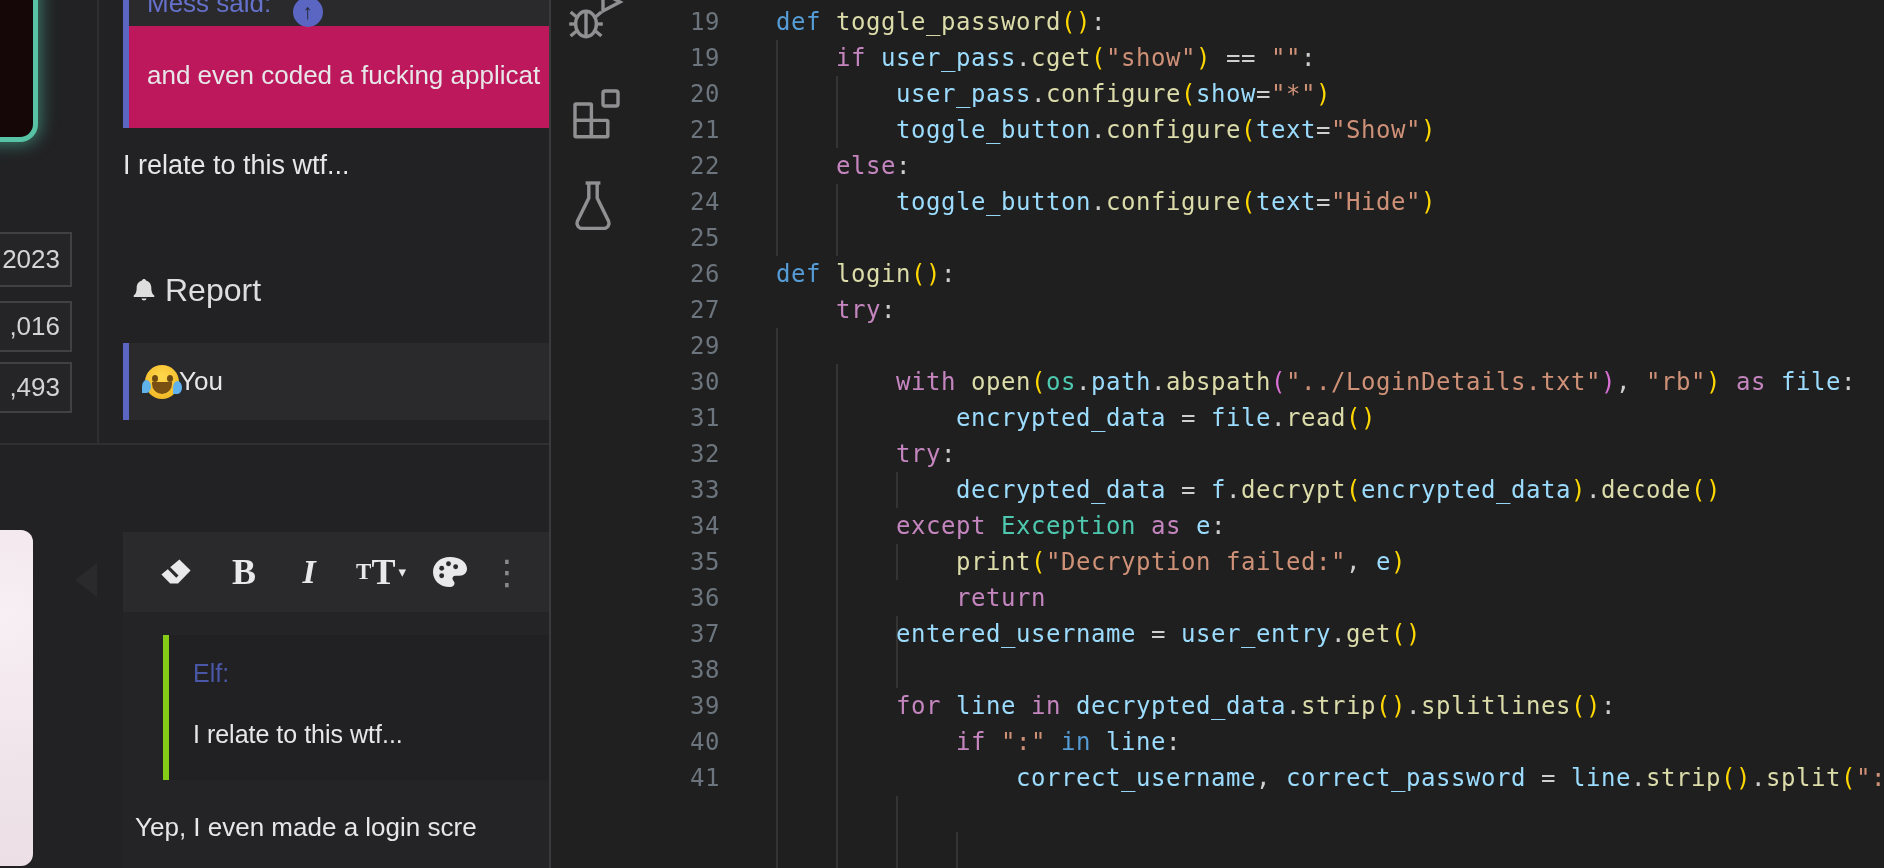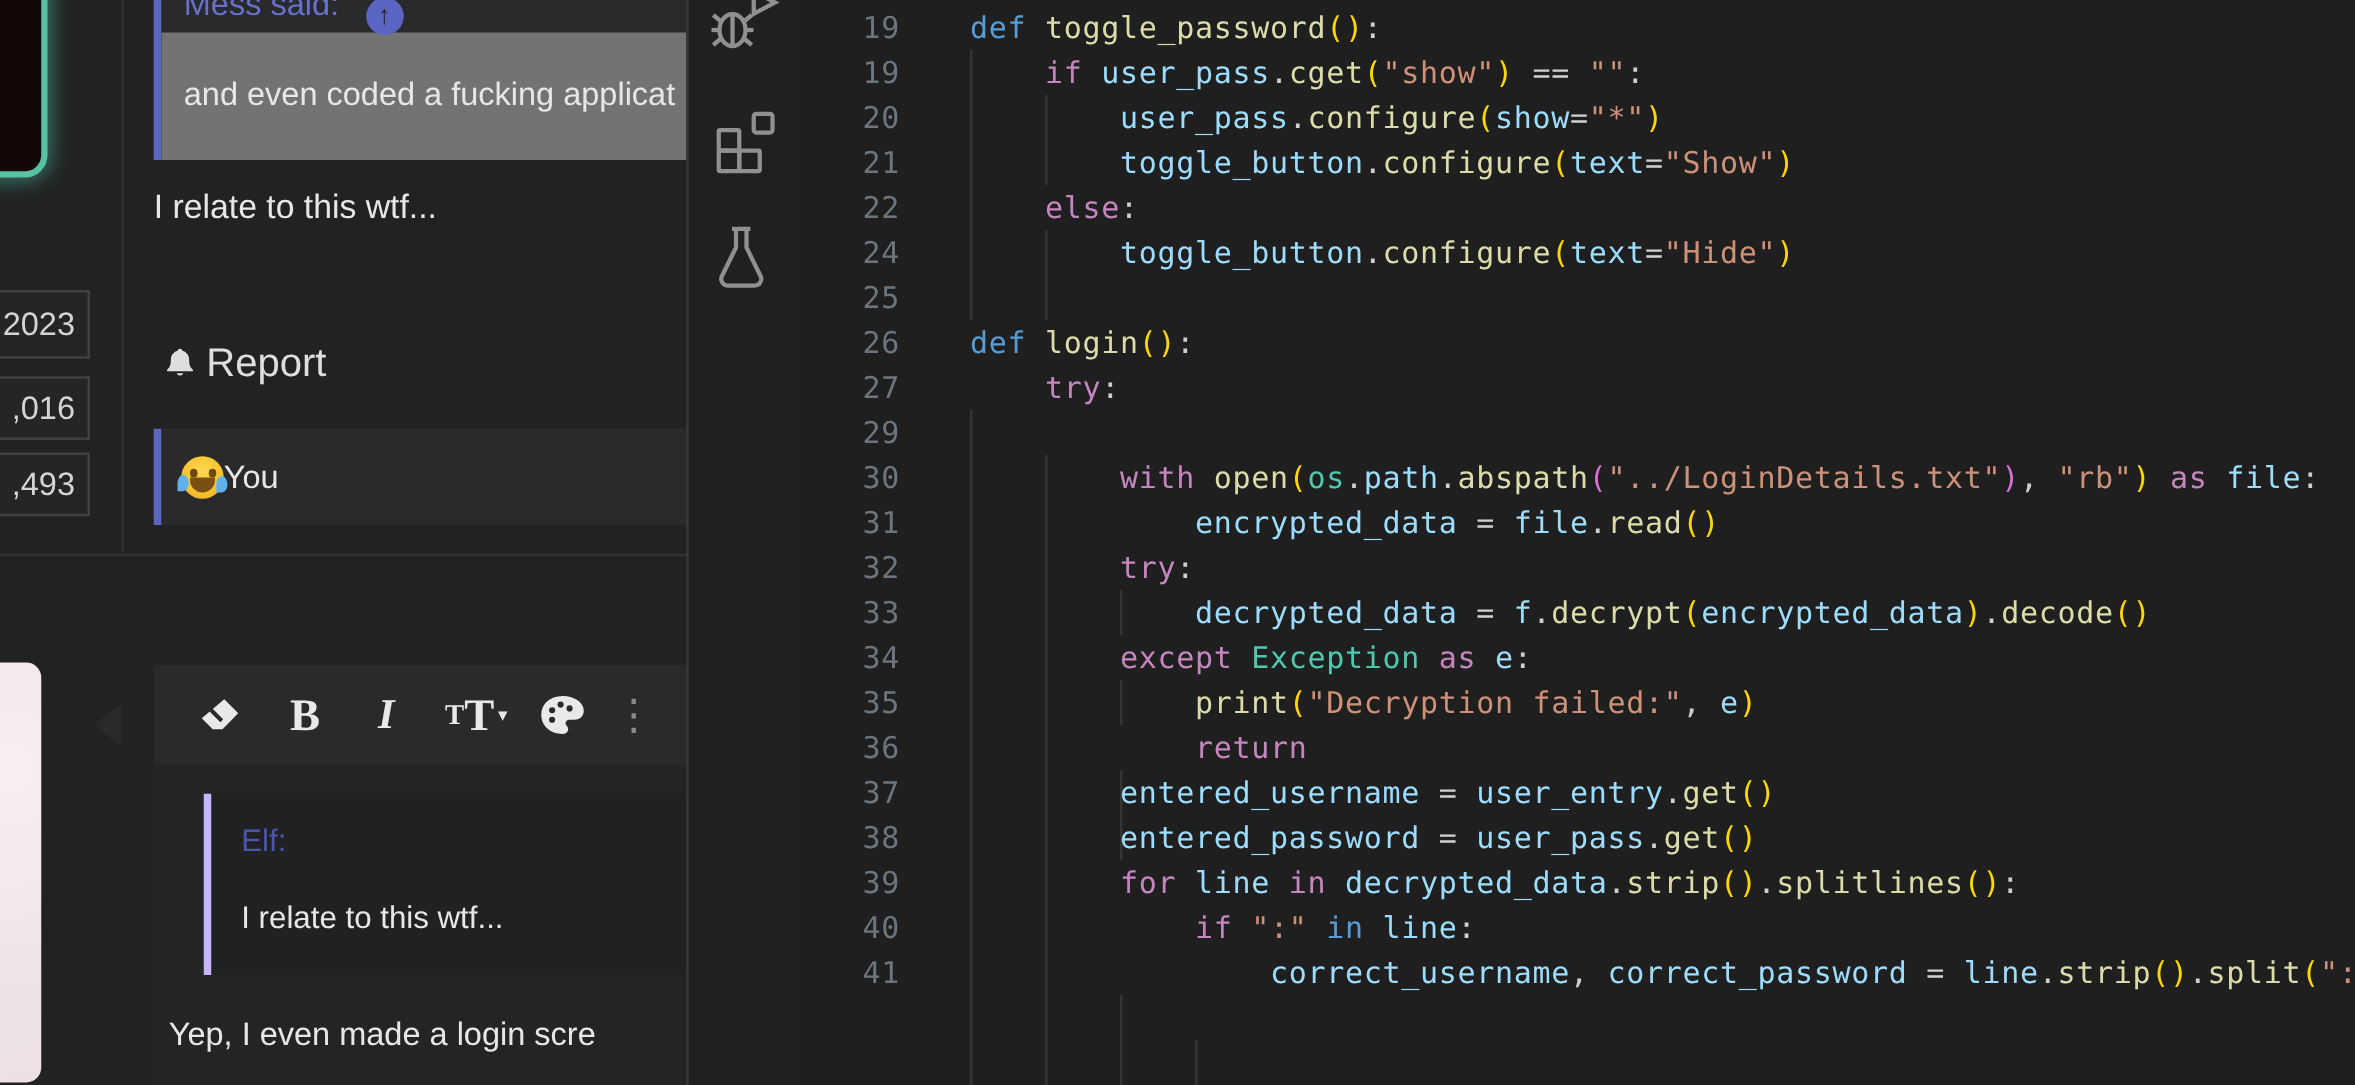--- a/index.html
+++ b/index.html
@@ -19,21 +19,21 @@
   .stat-1{top:232px;height:55px}.stat-2{top:301px;height:51px}.stat-3{top:362px;height:51px}
 
   .avatar{position:absolute;left:-14px;top:530px;width:47px;height:336px;border-radius:12px;
           background:radial-gradient(circle at 40% 25%,#f7eff4 0%,#efe4ea 60%,#ecdfe6 100%)}
 
   .quote{position:absolute;left:123px;width:426px;border-left:6px solid #5a66c2;background:#2a2a2d;overflow:hidden}
   .q-top{top:-30px;height:158px}
   .q-top-header{height:56px;padding:18px 0 0 18px;color:#6571cb;font-size:26px;white-space:nowrap}
   .jump-circle{display:inline-block;width:30px;height:30px;border-radius:50%;background:#5a66c2;color:#26262a;
                text-align:center;font-size:21px;line-height:29px;font-weight:bold;margin-left:14px;vertical-align:-7px}
-  .q-top-body{background:#737373;height:102px;padding:34px 0 0 18px;color:#e7e7e9;font-size:26px;white-space:nowrap}
+  .q-top-body{background:#be185d;height:102px;padding:34px 0 0 18px;color:#e7e7e9;font-size:26px;white-space:nowrap}
 
   .post-line{position:absolute;left:123px;top:150px;color:#e7e7e9;font-size:27px;white-space:nowrap}
 
   .report{position:absolute;left:131px;top:272px;display:flex;align-items:center;gap:8px;
           color:#dededf;font-size:32px;cursor:pointer}
 
   .q-you{top:343px;height:77px;display:flex;align-items:center;gap:0;padding-left:16px;color:#e7e7e9;font-size:26px}
   .emoji-face{position:relative;width:34px;height:34px;border-radius:50%;flex:none;
               background:radial-gradient(circle at 50% 35%,#ffd84d,#f0b11c)}
   .emoji-face .eyes{position:absolute;left:7px;top:10px;width:6px;height:7px;border-radius:50%;background:#6e4a12;
@@ -51,21 +51,21 @@
   .tb-erase{left:30px;width:46px}.tb-bold{left:98px;width:46px}.tb-italic{left:166px;width:40px}
   .tb-size{left:222px;width:72px}.tb-palette{left:304px;width:46px}.tb-more{left:366px;width:36px}
   .glyph-b{font-family:"Liberation Serif",serif;font-weight:bold;font-size:36px;color:#e9e9eb}
   .glyph-i{font-family:"Liberation Serif",serif;font-style:italic;font-weight:bold;font-size:34px;color:#e9e9eb}
   .glyph-t-small{font-family:"Liberation Serif",serif;font-weight:bold;font-size:23px;color:#e9e9eb}
   .glyph-t-big{font-family:"Liberation Serif",serif;font-weight:bold;font-size:36px;color:#e9e9eb}
   .glyph-caret{font-size:15px;color:#e9e9eb;margin-left:3px}
   .glyph-more{font-size:34px;color:#8a8a8c;font-family:"DejaVu Sans",sans-serif}
 
   .c-quote{position:absolute;left:40px;top:103px;width:418px;height:145px;background:#212124;
-           border-left:6px solid #c4b5fd;padding:24px 0 0 24px;overflow:hidden}
+           border-left:6px solid #84cc16;padding:24px 0 0 24px;overflow:hidden}
   .c-quote-author{color:#4a57a6;font-size:25px}
   .c-quote-text{margin-top:32px;color:#e7e7e9;font-size:25px;white-space:nowrap}
   .draft{position:absolute;left:12px;top:280px;color:#e7e7e9;font-size:26px;white-space:nowrap}
 
   
   .activitybar{position:absolute;left:549px;top:0;width:91px;height:868px;background:#202021;border-left:2px solid #3a3a3c;overflow:hidden}
   .ab-icon{position:absolute;left:17px;cursor:pointer}
   .ab-debug{top:-14px}.ab-ext{top:84px}.ab-test{top:178px}
 
   
@@ -281,21 +281,20 @@
         <div class="code-line">
           <span class="ln">36</span>
           <span class="lc"><span class="tk-w">            </span><span class="tk-m">return</span></span>
         </div>
         <div class="code-line">
           <span class="ln">37</span>
           <span class="lc"><span class="tk-w">        </span><span class="tk-v">entered_username</span><span class="tk-w"> = </span><span class="tk-v">user_entry</span><span class="tk-w">.</span><span class="tk-f">get</span><span class="tk-y">()</span></span>
         </div>
         <div class="code-line">
           <span class="ln">38</span>
-          <span class="lc"><span class="tk-w">        </span><span class="tk-v">entered_password</span><span class="tk-w"> = </span><span class="tk-v">user_pass</span><span class="tk-w">.</span><span class="tk-f">get</span><span class="tk-y">()</span></span>
         </div>
         <div class="code-line">
           <span class="ln">39</span>
           <span class="lc"><span class="tk-w">        </span><span class="tk-m">for</span><span class="tk-w"> </span><span class="tk-v">line</span><span class="tk-w"> </span><span class="tk-m">in</span><span class="tk-w"> </span><span class="tk-v">decrypted_data</span><span class="tk-w">.</span><span class="tk-f">strip</span><span class="tk-y">()</span><span class="tk-w">.</span><span class="tk-f">splitlines</span><span class="tk-y">()</span><span class="tk-w">:</span></span>
         </div>
         <div class="code-line">
           <span class="ln">40</span>
           <span class="lc"><span class="tk-w">            </span><span class="tk-m">if</span><span class="tk-w"> </span><span class="tk-s">":"</span><span class="tk-w"> </span><span class="tk-b">in</span><span class="tk-w"> </span><span class="tk-v">line</span><span class="tk-w">:</span></span>
         </div>
         <div class="code-line">

